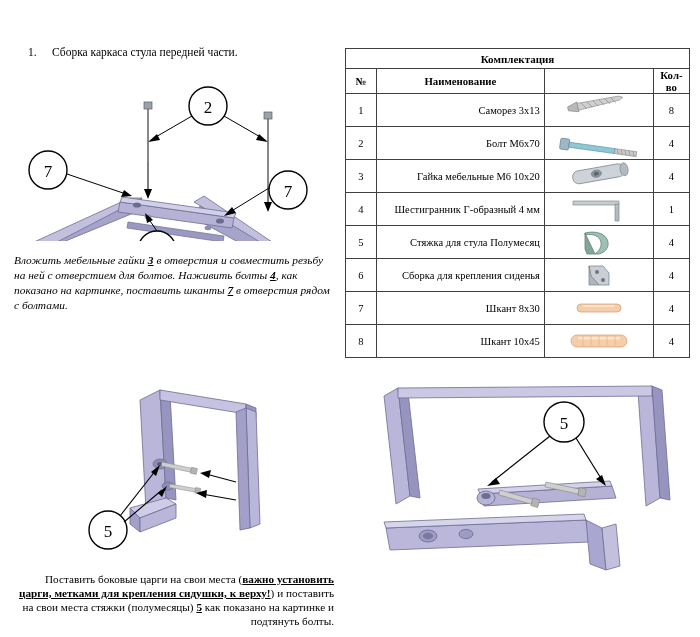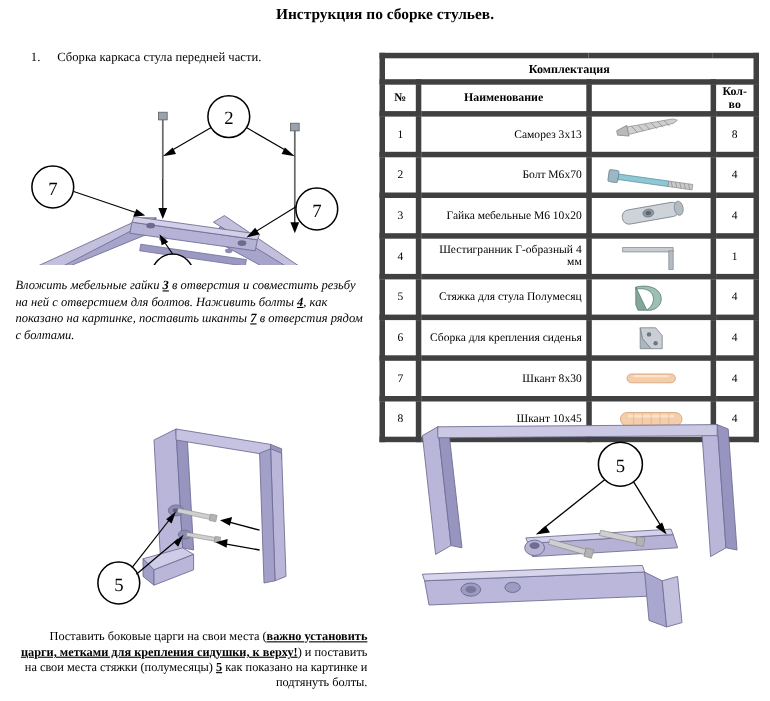--- a/index.html
+++ b/index.html
@@ -73,21 +73,21 @@
     top: 48px;
     width: 345px;
   }
   table.kit {
     border-collapse: collapse;
     width: 345px;
     font-size: 10.5px;
     font-family: "Liberation Serif", serif;
   }
   table.kit th, table.kit td {
-    border: 5px solid #404040;
+    border: 1px solid #404040;
     padding: 0 4px;
     text-align: center;
     vertical-align: middle;
   }
   table.kit th.kit-title {
     font-weight: bold;
     font-size: 11px;
     height: 19px;
   }
   table.kit th.hdr {
@@ -136,21 +136,20 @@
   .callout-text {
     font-family: "Liberation Serif", serif;
     font-size: 17px;
   }
 </style>
 </head>
 <body>
 
 <div class="page">
 
-  <div class="doc-title">Инструкция по сборке стульев.</div>
 
   <div class="step1">
     <span class="num">1.</span><span>Сборка каркаса стула передней части.</span>
   </div>
 
   <div class="illus1">
     <svg width="300" height="175" viewBox="0 0 300 175">
 
       <polygon points="10,188 22,176 118,132 112,146" fill="#a7a4cb" stroke="#6f6d94" stroke-width="0.8"></polygon>
       <polygon points="10,188 10,176 106,132 118,132" fill="#c3c0de" stroke="#6f6d94" stroke-width="0.8"></polygon>

